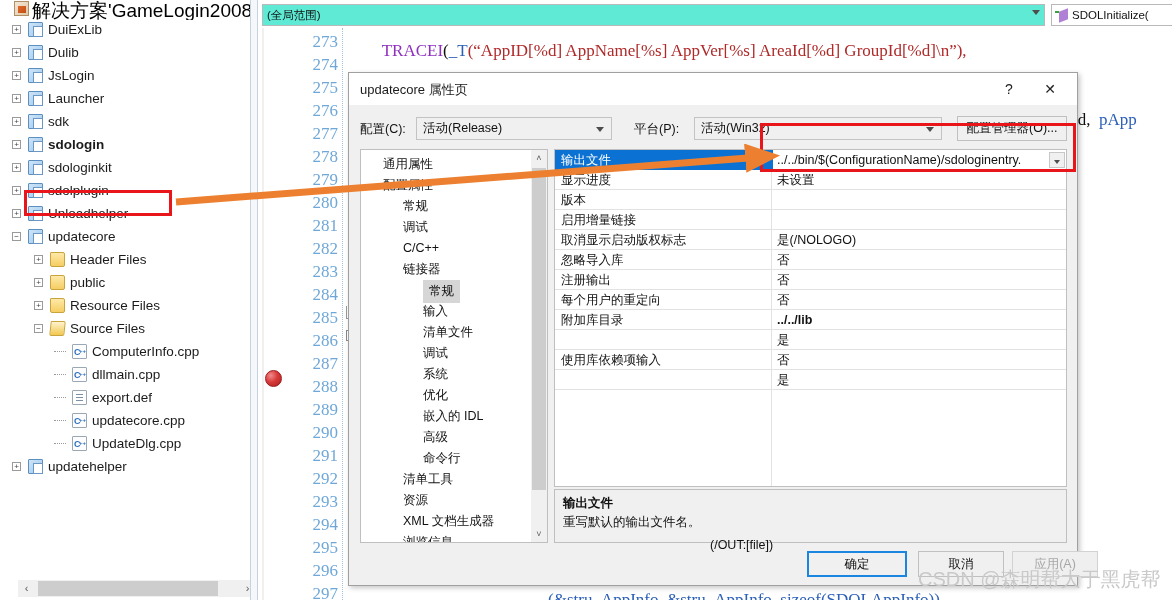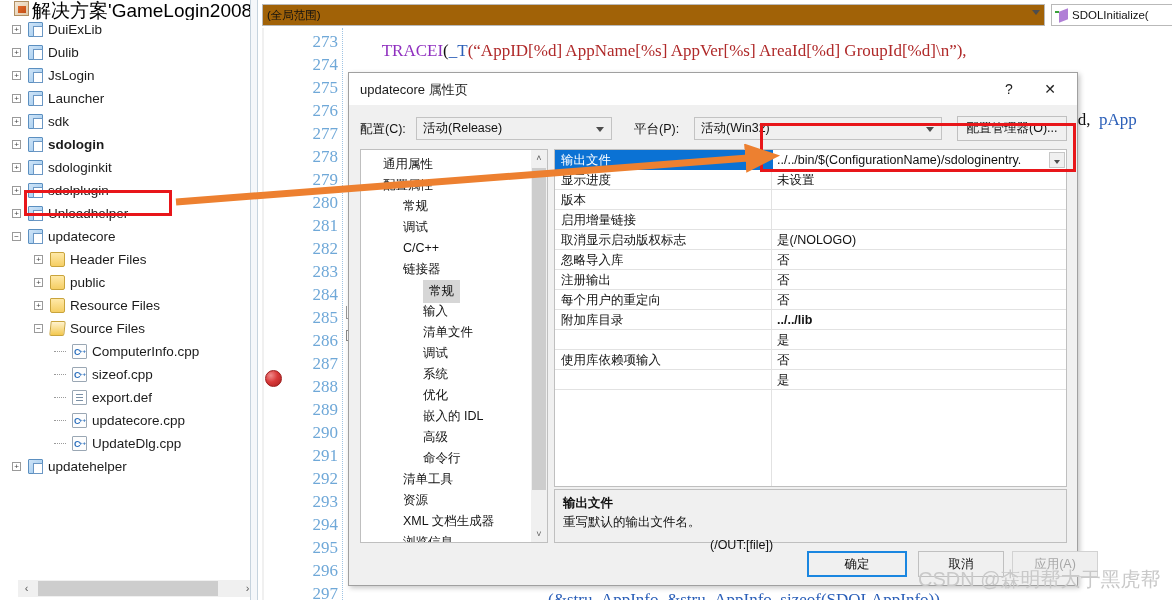--- a/index.html
+++ b/index.html
@@ -107,21 +107,21 @@
   #se-right-strip {
     position:absolute; left:250px; top:0; width:8px; height:600px;
     background:#f5f7fa; border-left:1px solid #c6d3de; border-right:1px solid #c6d3de;
   }
 
   
   #editor { position:absolute; left:262px; top:0; width:910px; height:600px; background:#ffffff; }
 
   #scope-bar {
     position:absolute; left:0; top:4px; width:783px; height:22px;
-    background:#a16207; border:1px solid #b9b9b9;
+    background:#5eead4; border:1px solid #b9b9b9;
     font-size:11.5px; color:#111; line-height:20px; padding-left:4px;
   }
   #scope-bar .caret {
     position:absolute; right:4px; top:5px; width:0;height:0;
     border-left:4px solid transparent;border-right:4px solid transparent;
     border-top:5px solid #4d4d4d;
   }
   #member-bar {
     position:absolute; left:789px; top:4px; width:125px; height:22px;
     background:#ffffff; border:1px solid #b9b9b9;
@@ -393,21 +393,21 @@
           <span class="lbl" style="left: 70px;">Source Files</span>
         </div>
         <div class="tree-row" style="top: 340px; position: absolute; left: 0px; right: 0px;">
           <span class="dots" style="left: 54px;"></span>
           <span class="ico ico-cpp" style="left: 72px;"></span>
           <span class="lbl" style="left: 92px;">ComputerInfo.cpp</span>
         </div>
         <div class="tree-row" style="top: 363px; position: absolute; left: 0px; right: 0px;">
           <span class="dots" style="left: 54px;"></span>
           <span class="ico ico-cpp" style="left: 72px;"></span>
-          <span class="lbl" style="left: 92px;">sizeof.cpp</span>
+          <span class="lbl" style="left: 92px;">dllmain.cpp</span>
         </div>
         <div class="tree-row" style="top: 386px; position: absolute; left: 0px; right: 0px;">
           <span class="dots" style="left: 54px;"></span>
           <span class="ico ico-def" style="left: 72px;"></span>
           <span class="lbl" style="left: 92px;">export.def</span>
         </div>
         <div class="tree-row" style="top: 409px; position: absolute; left: 0px; right: 0px;">
           <span class="dots" style="left: 54px;"></span>
           <span class="ico ico-cpp" style="left: 72px;"></span>
           <span class="lbl" style="left: 92px;">updatecore.cpp</span>

